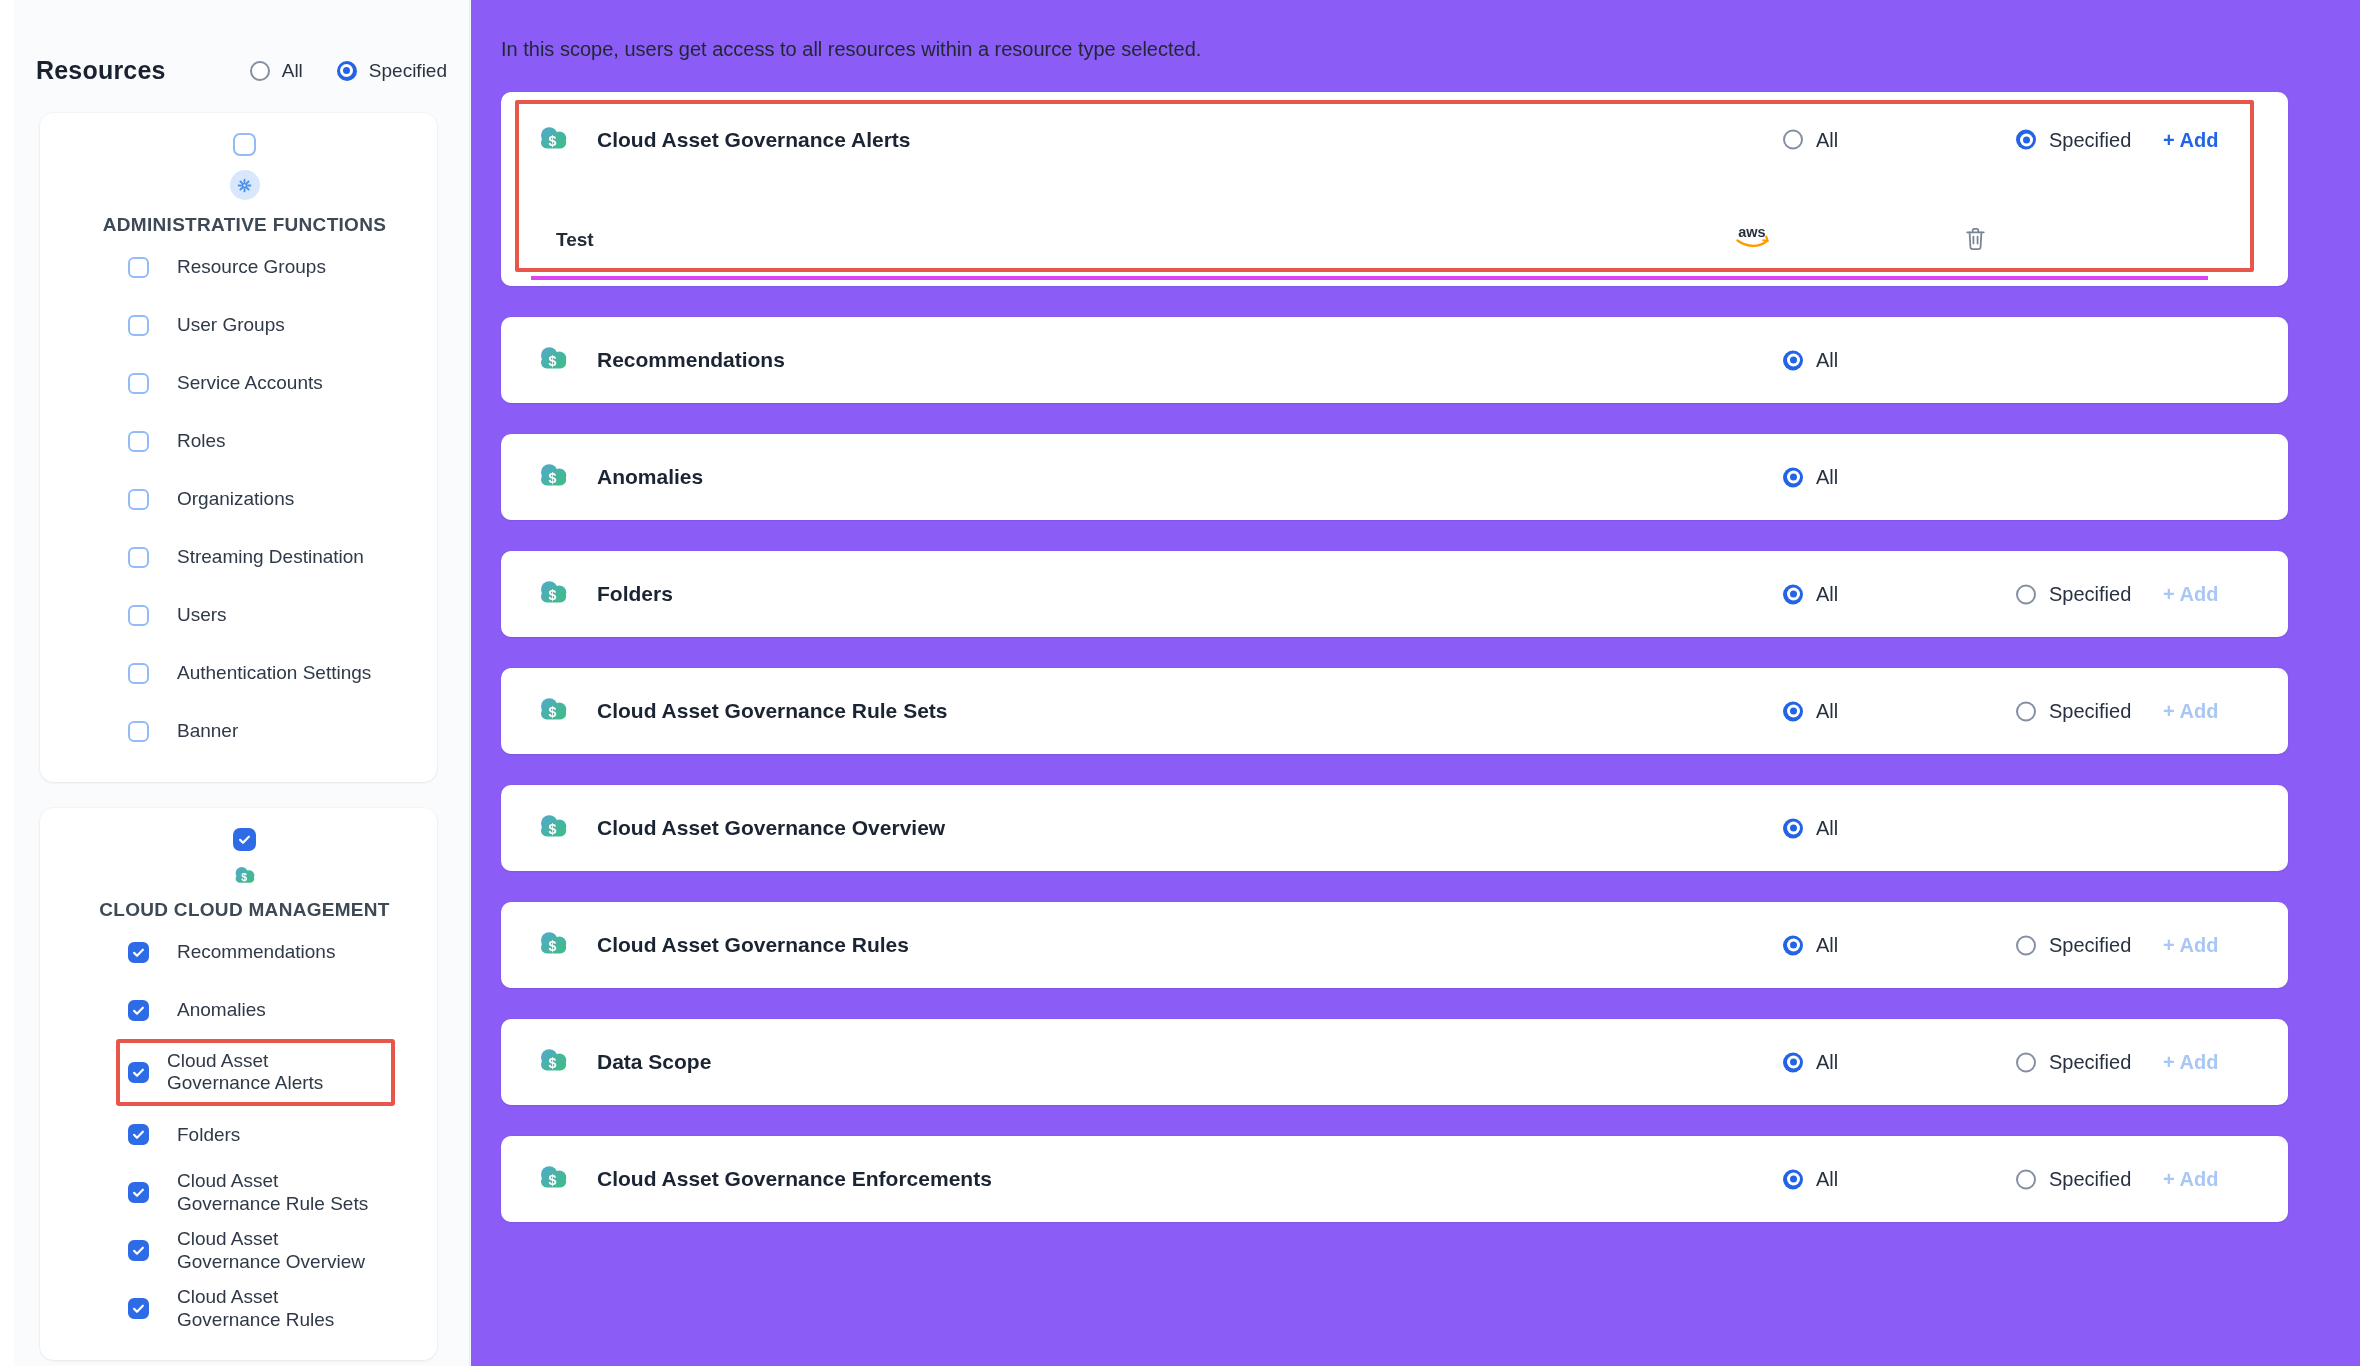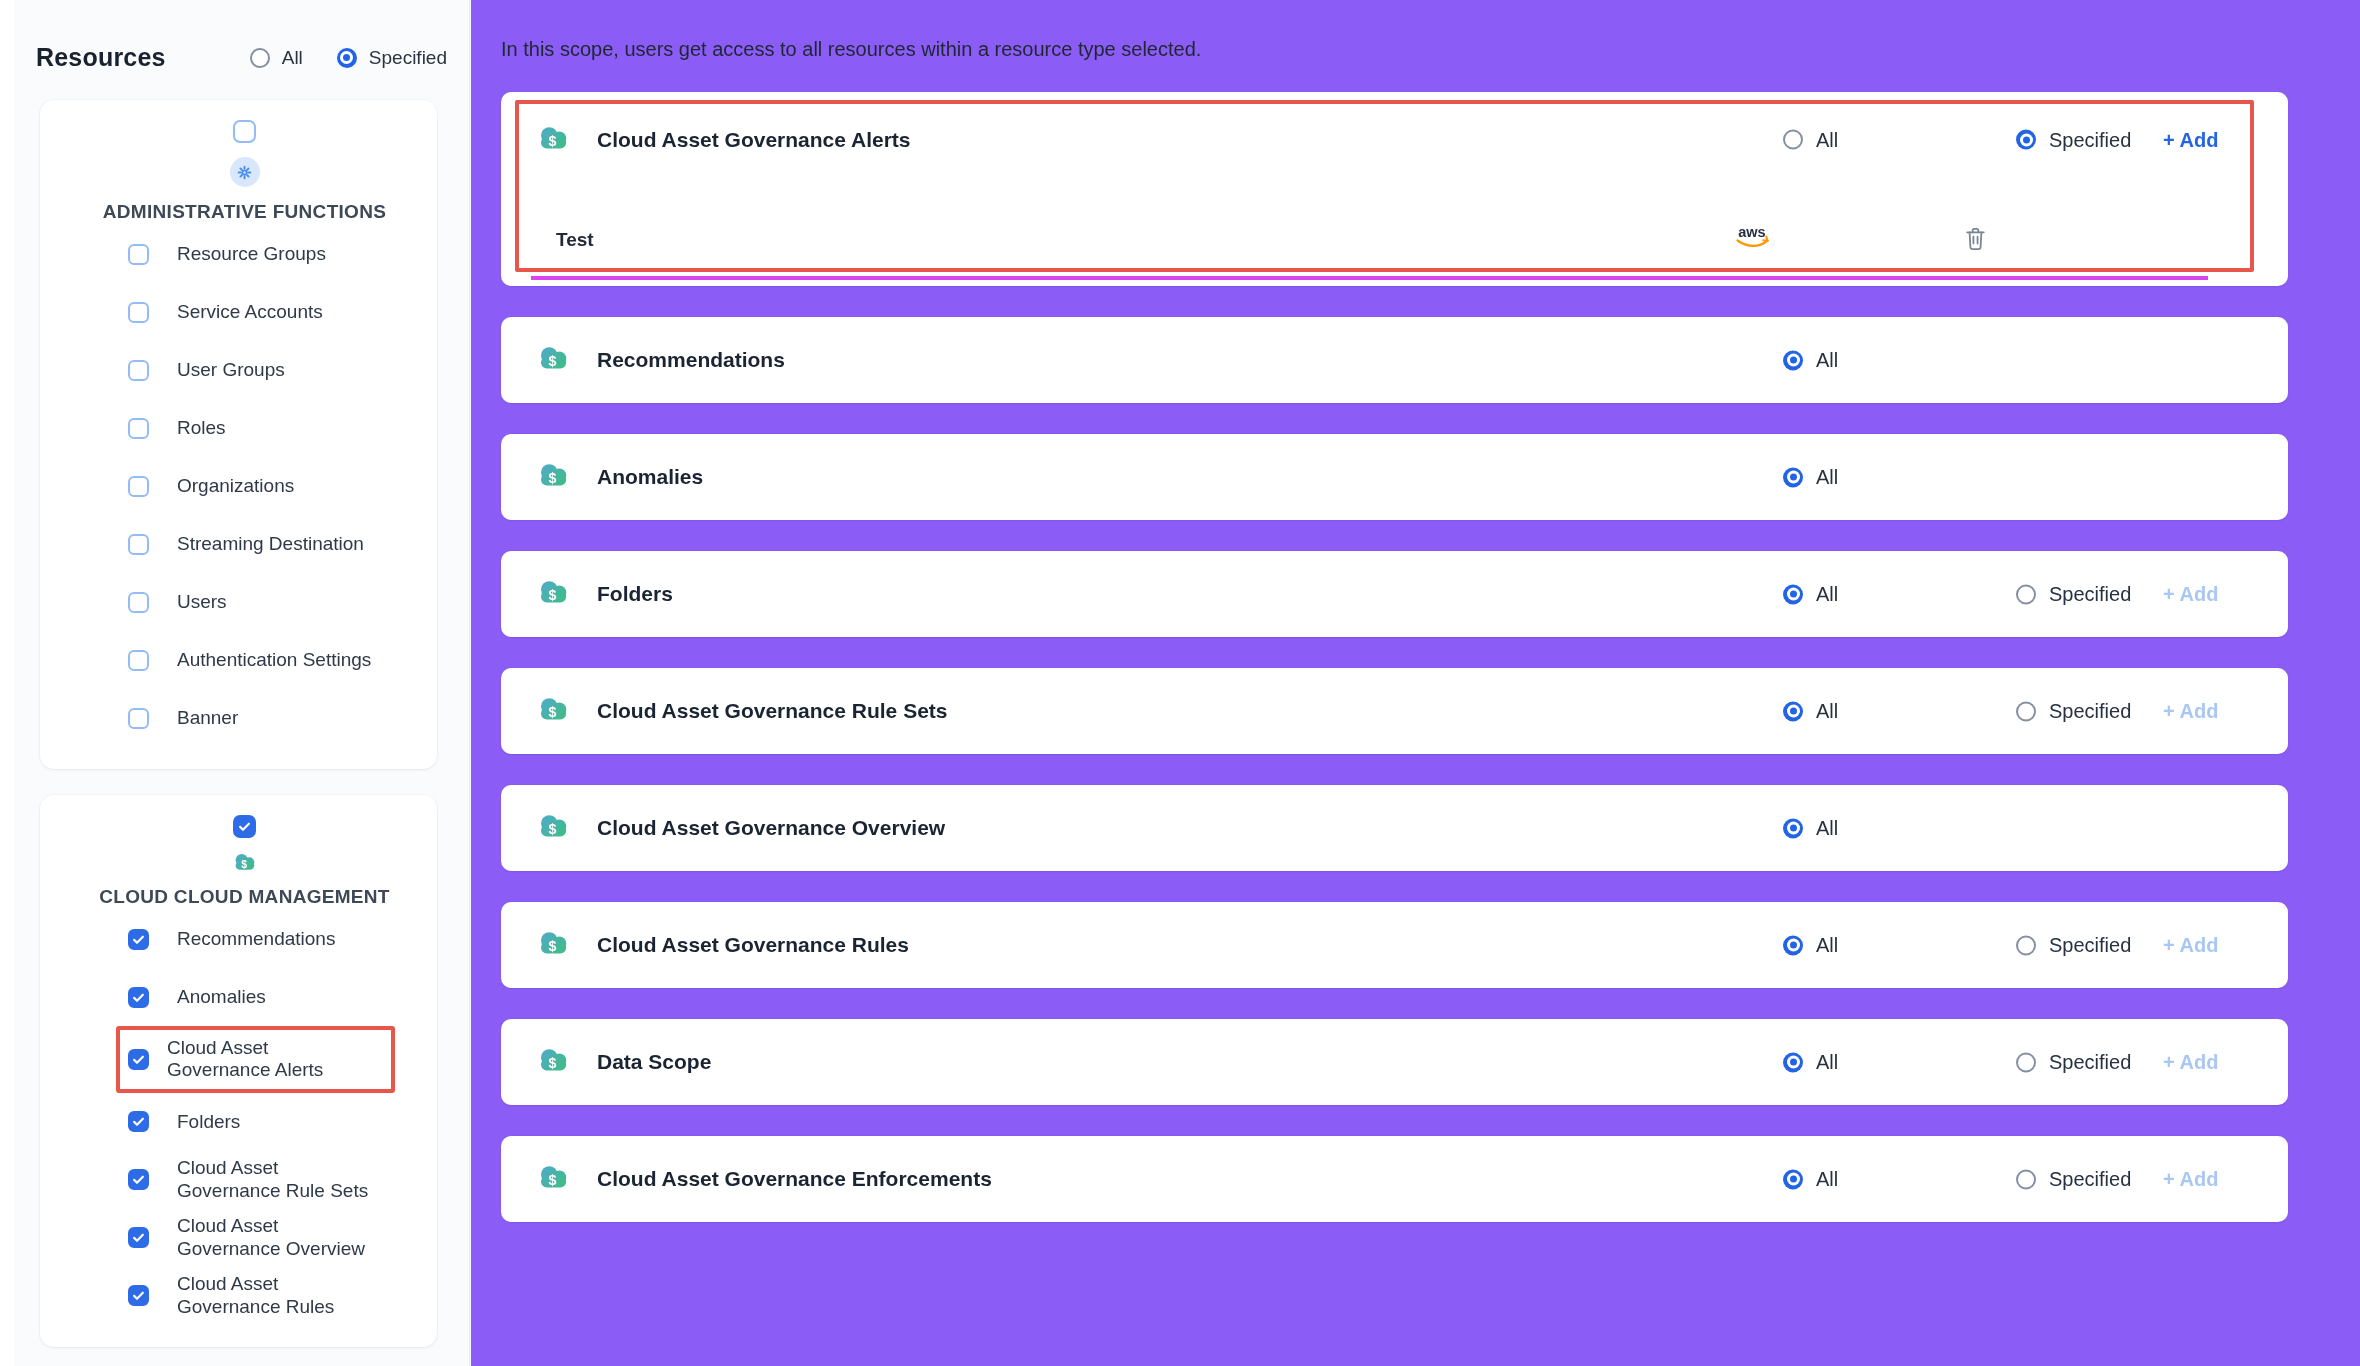--- a/index.html
+++ b/index.html
@@ -2,21 +2,21 @@
 <html><head>
 <meta charset="utf-8">
 <style>
   html,body{margin:0;padding:0;}
   body{font-family:"Liberation Sans",sans-serif;background:#fff;}
   .screen{position:relative;width:2360px;height:1366px;overflow:hidden;background:#F6F7F9;}
   .left-gutter{position:absolute;left:0;top:0;width:14px;height:100%;background:#FFFFFF;}
 
   
   .sidebar{position:absolute;left:14px;top:0;width:456px;height:100%;background:#FAFBFC;
-           border-right:1px solid #E9EBEF;box-sizing:border-box;padding:43px 0 0 22px;}
+           border-right:1px solid #E9EBEF;box-sizing:border-box;padding:56px 0 0 22px;}
   .sb-head{display:flex;align-items:center;justify-content:space-between;padding-right:22px;}
   .sb-title{font-size:25px;font-weight:700;color:#1A2230;letter-spacing:.2px;}
   .scope-group{display:flex;align-items:center;gap:34px;}
   .scope-opt{display:flex;align-items:center;gap:12px;}
   .scope-label{font-size:19px;color:#2A3342;}
 
   .sb-card{background:#fff;border-radius:14px;box-shadow:0 1px 3px rgba(16,24,40,.07),0 0 0 1px rgba(16,24,40,.02);
            width:397px;margin-left:4px;box-sizing:border-box;padding:20px 18px 22px 30px;}
   .sb-card.first{margin-top:28px;}
   .sb-card.second{margin-top:26px;}
@@ -118,25 +118,25 @@
             </span>
       <span class="sb-sec-title">ADMINISTRATIVE FUNCTIONS</span>
     </div>
     <div class="sb-items">
             <div class="sb-item">
     <span class="cb"></span>
     <span class="sb-item-label">Resource Groups</span>
   </div>
             <div class="sb-item">
     <span class="cb"></span>
+    <span class="sb-item-label">User Groups</span>
+  </div>
+            <div class="sb-item">
+    <span class="cb"></span>
     <span class="sb-item-label">Service Accounts</span>
-  </div>
-            <div class="sb-item">
-    <span class="cb"></span>
-    <span class="sb-item-label">User Groups</span>
   </div>
             <div class="sb-item">
     <span class="cb"></span>
     <span class="sb-item-label">Roles</span>
   </div>
             <div class="sb-item">
     <span class="cb"></span>
     <span class="sb-item-label">Organizations</span>
   </div>
             <div class="sb-item">

